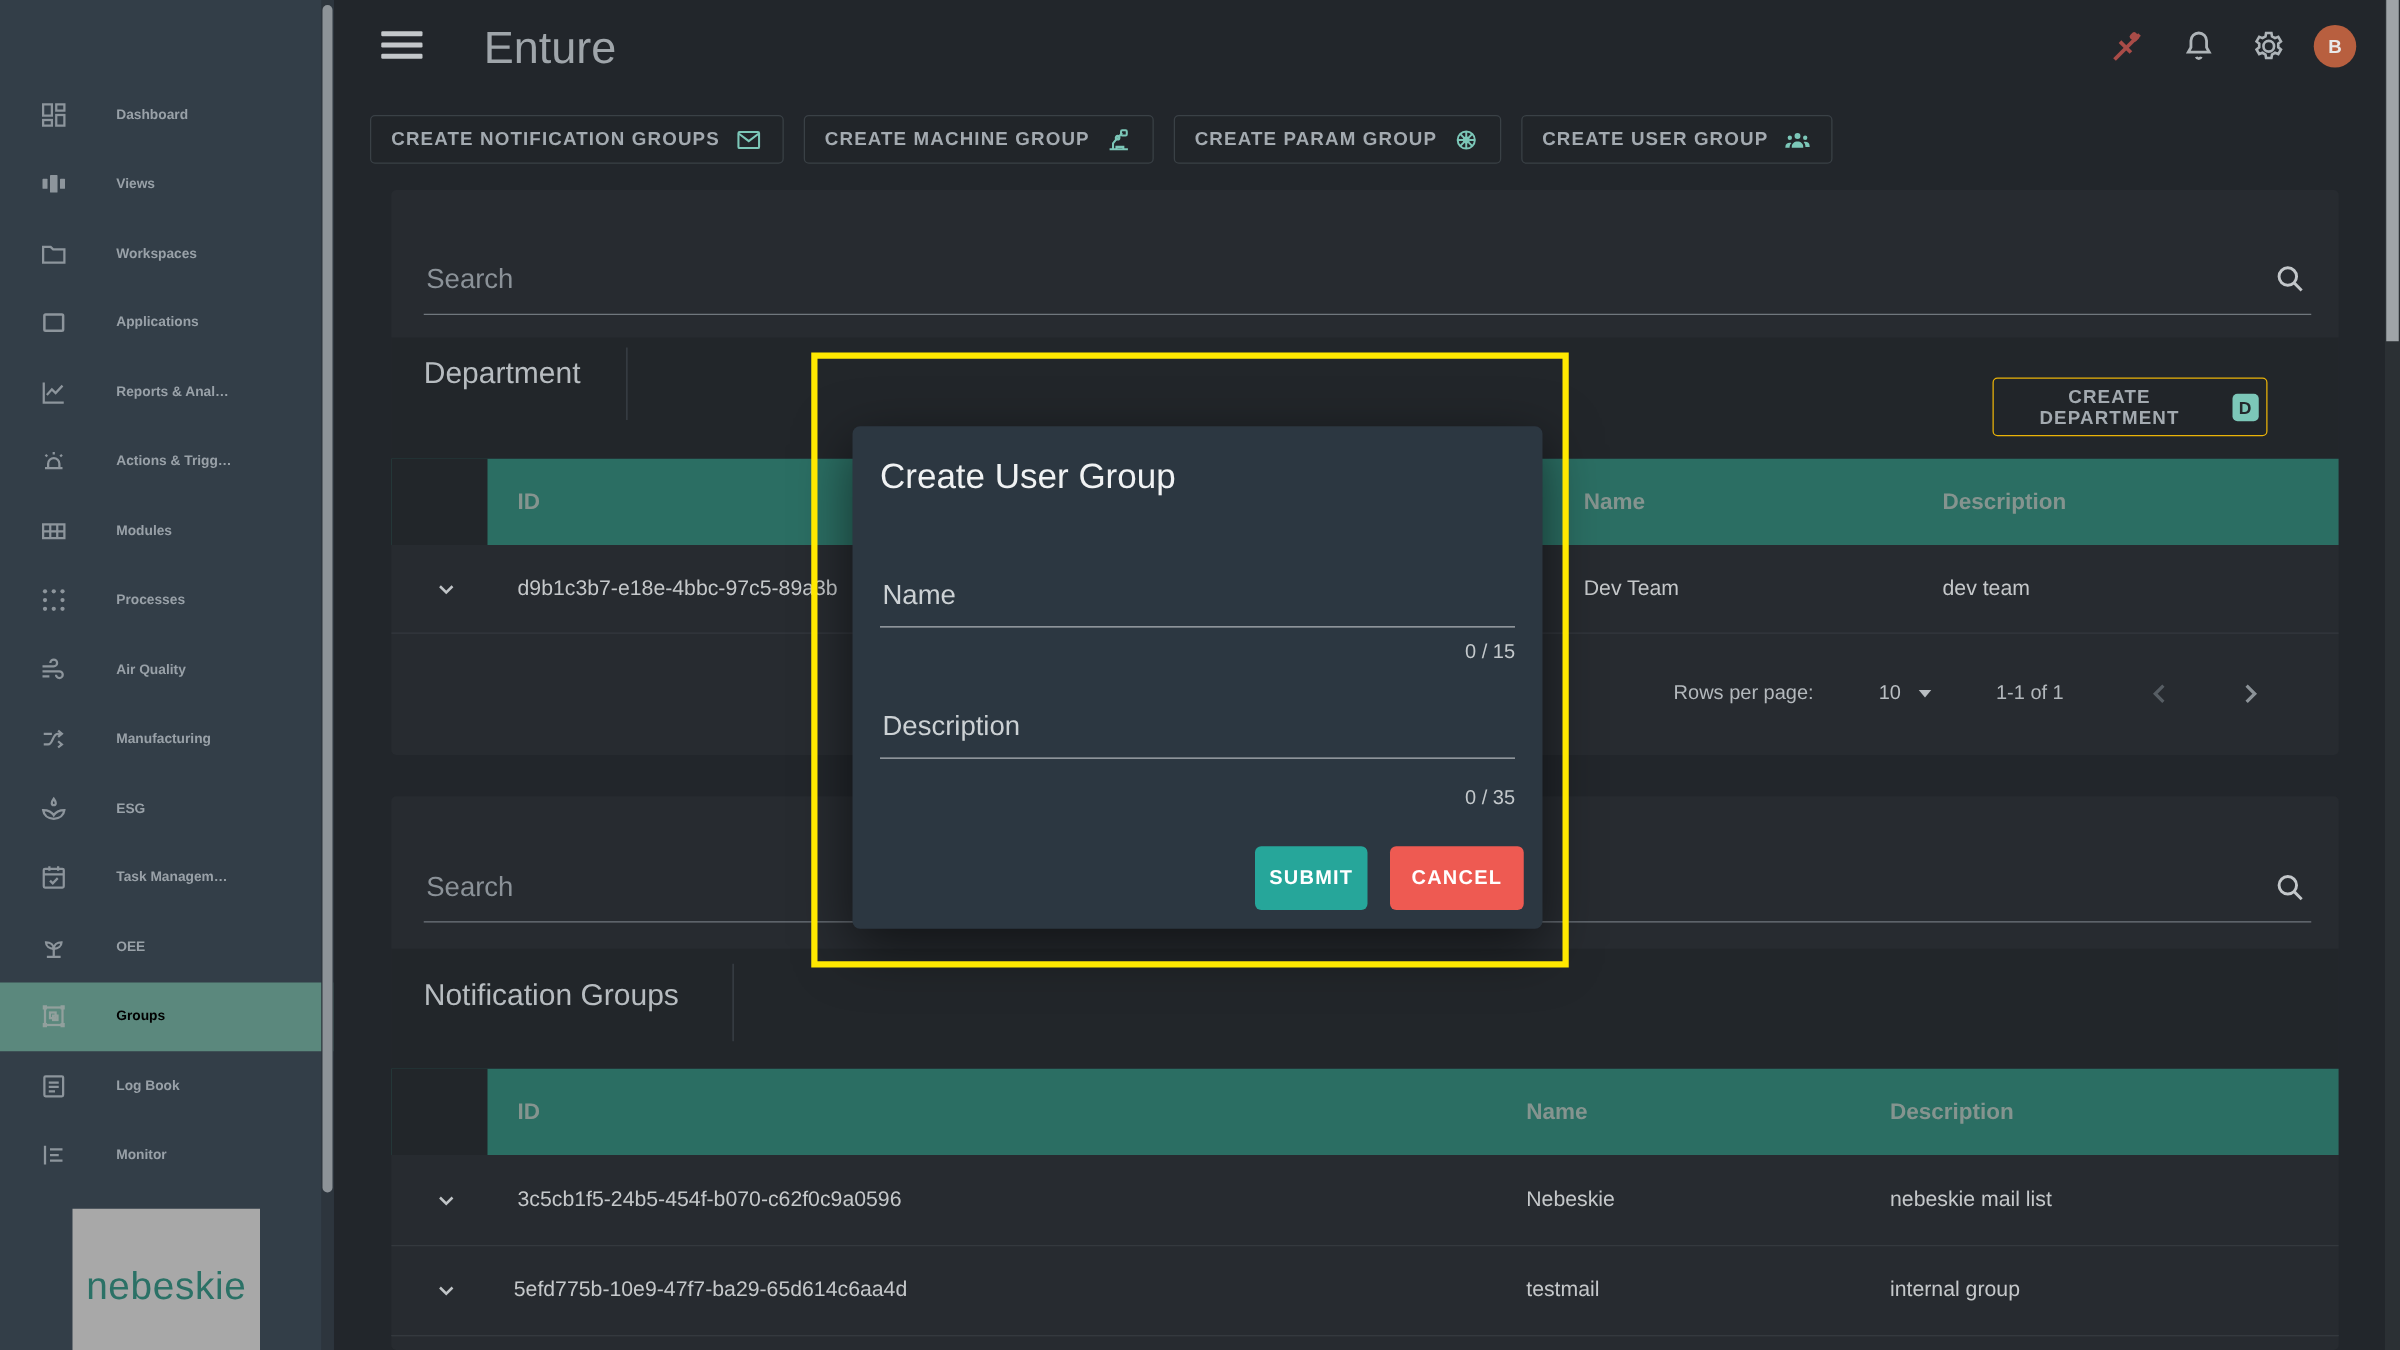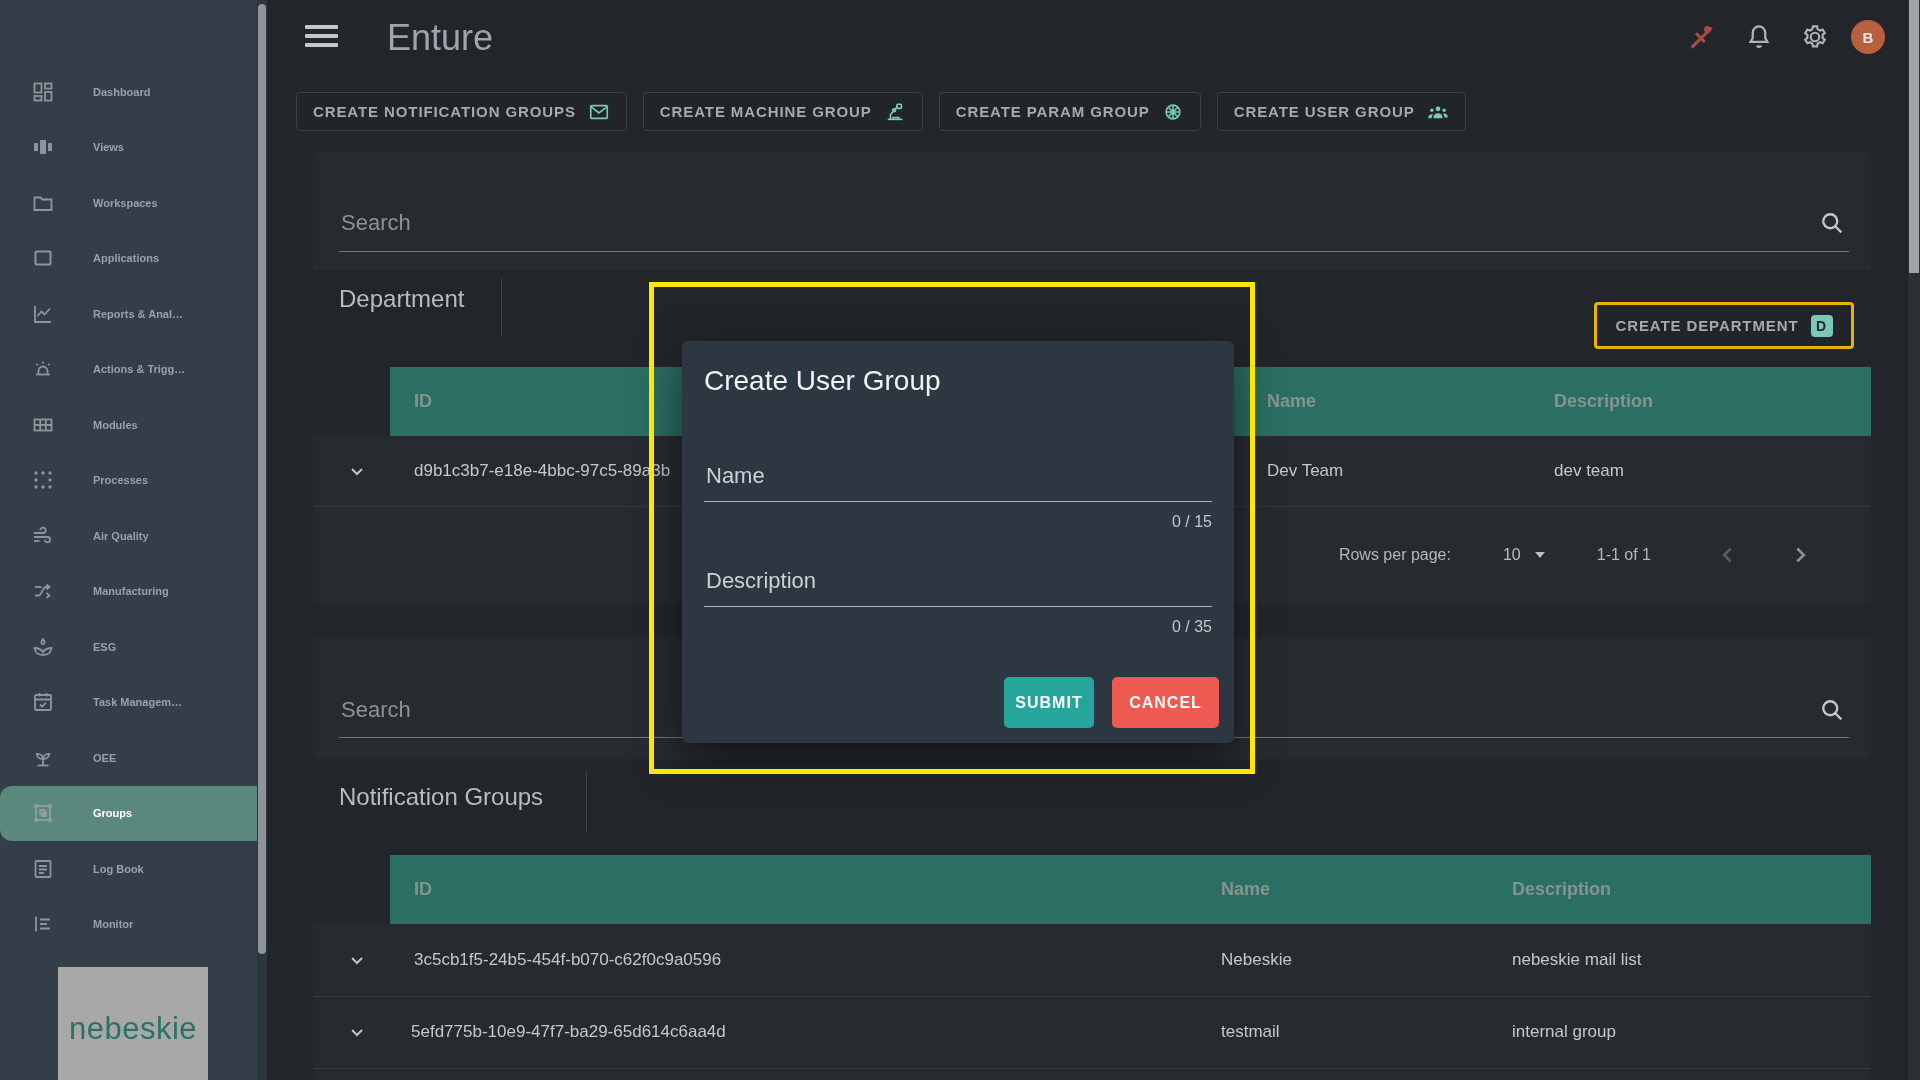--- a/index.html
+++ b/index.html
@@ -8,21 +8,21 @@
          font-family:"Liberation Sans","DejaVu Sans",sans-serif;}
   svg{display:block;}
 
   
   .sidebar{position:absolute;left:0;top:0;width:267px;height:1080px;
            background:var(--sidebar-bg,#333e48);z-index:5;}
   .side-list{position:absolute;left:0;top:64px;width:100%;}
   .side-item{height:55.5px;display:flex;align-items:center;cursor:pointer;color:#99a1a8;}
   .side-item .icn{width:24px;height:24px;margin-left:31px;color:#8d959c;flex:0 0 24px;}
   .side-item .lbl{margin-left:38px;font-size:11px;font-weight:bold;white-space:nowrap;}
-  .side-item.active{background:var(--active-item,#5b887d);color:#ffffff;border-radius:12px;}
+  .side-item.active{background:var(--active-item,#5b887d);color:#000000;}
   .side-item.active .icn{color:#92a09d;}
   .side-scroll-track{position:absolute;right:0;top:0;width:10px;height:1080px;background:#2d353d;}
   .side-scroll-thumb{position:absolute;right:1px;top:4px;width:8px;height:950px;border-radius:4px;background:#8d9398;}
   .logo-box{position:absolute;left:58px;top:967px;width:150px;height:150px;background:#a8a8a8;z-index:6;}
   .logo-text{position:absolute;left:0;top:44px;width:100%;text-align:center;
              font-size:31px;color:#2b7166;letter-spacing:.5px;}
 
   
   .hamburger{position:absolute;left:305px;top:25px;width:33px;height:22px;cursor:pointer;}
   .hamburger span{display:block;height:4px;background:#c3c7ca;border-radius:1px;margin-bottom:5px;}
@@ -56,21 +56,21 @@
   .sec-divider{position:absolute;width:1px;background:#3c434a;}
 
   .tbl-header{position:absolute;left:0;width:100%;height:69px;background:var(--table-header,#2b6e63);}
   .tbl-header .lead{position:absolute;left:0;top:0;width:77px;height:100%;background:#22262a;}
   .th{position:absolute;top:0;height:100%;display:flex;align-items:center;
       color:#85948f;font-size:18px;font-weight:bold;}
   .tbl-row{position:absolute;left:0;width:100%;border-bottom:1px solid #34393e;}
   .td{position:absolute;top:0;height:100%;display:flex;align-items:center;color:#c5c8ca;font-size:17px;}
   .row-chevron{position:absolute;left:32px;top:50%;margin-top:-12px;width:24px;height:24px;color:#c0c4c7;cursor:pointer;}
 
-  .create-dept-btn{position:absolute;left:1281px;width:260px;height:47px;border:3px solid #eab308;
+  .create-dept-btn{position:absolute;left:1281px;width:220px;height:47px;border:1px solid #eab308;
                    border-radius:4px;background:#212529;color:#a3aab0;font-size:15px;font-weight:bold;
                    letter-spacing:.9px;display:flex;align-items:center;justify-content:center;cursor:pointer;}
   .dept-badge{width:22px;height:22px;margin-left:12px;border-radius:4px;background:var(--accent-teal,#7cc7b8);
               color:#23282c;font-size:14px;font-weight:bold;display:flex;align-items:center;justify-content:center;}
 
   .pagination{position:absolute;left:0;top:354px;width:100%;height:98px;display:flex;align-items:center;
               justify-content:flex-end;padding-right:58px;box-sizing:border-box;color:#b3b8bc;font-size:16px;}
   .rpp-label{margin-right:36px;}
   .rpp-select{display:flex;align-items:center;cursor:pointer;color:#b9bec2;margin-left:16px;}
   .rpp-caret{width:0;height:0;border-left:5px solid transparent;border-right:5px solid transparent;
@@ -482,21 +482,21 @@
 
   <div class="modal">
     <div class="modal-title">Create User Group</div>
 
     <input class="m-input" style="top: 116px; height: 36px;" placeholder="Name">
     <div class="m-underline" style="top:160px;"></div>
     <div class="m-counter" style="top:172px;">0 / 15</div>
 
     <input class="m-input" style="top: 221px; height: 36px;" placeholder="Description">
     <div class="m-underline" style="top:265px;"></div>
-    <div class="m-counter" style="top:277px;">0 / 35</div>
+    <div class="m-counter" style="top:289px;">0 / 35</div>
 
     <button class="m-btn m-submit">SUBMIT</button>
     <button class="m-btn m-cancel">CANCEL</button>
   </div>
 
   <div class="yellow-box"></div>
 
   <div class="page-scroll-track">
     <div class="page-scroll-thumb"></div>
   </div>

